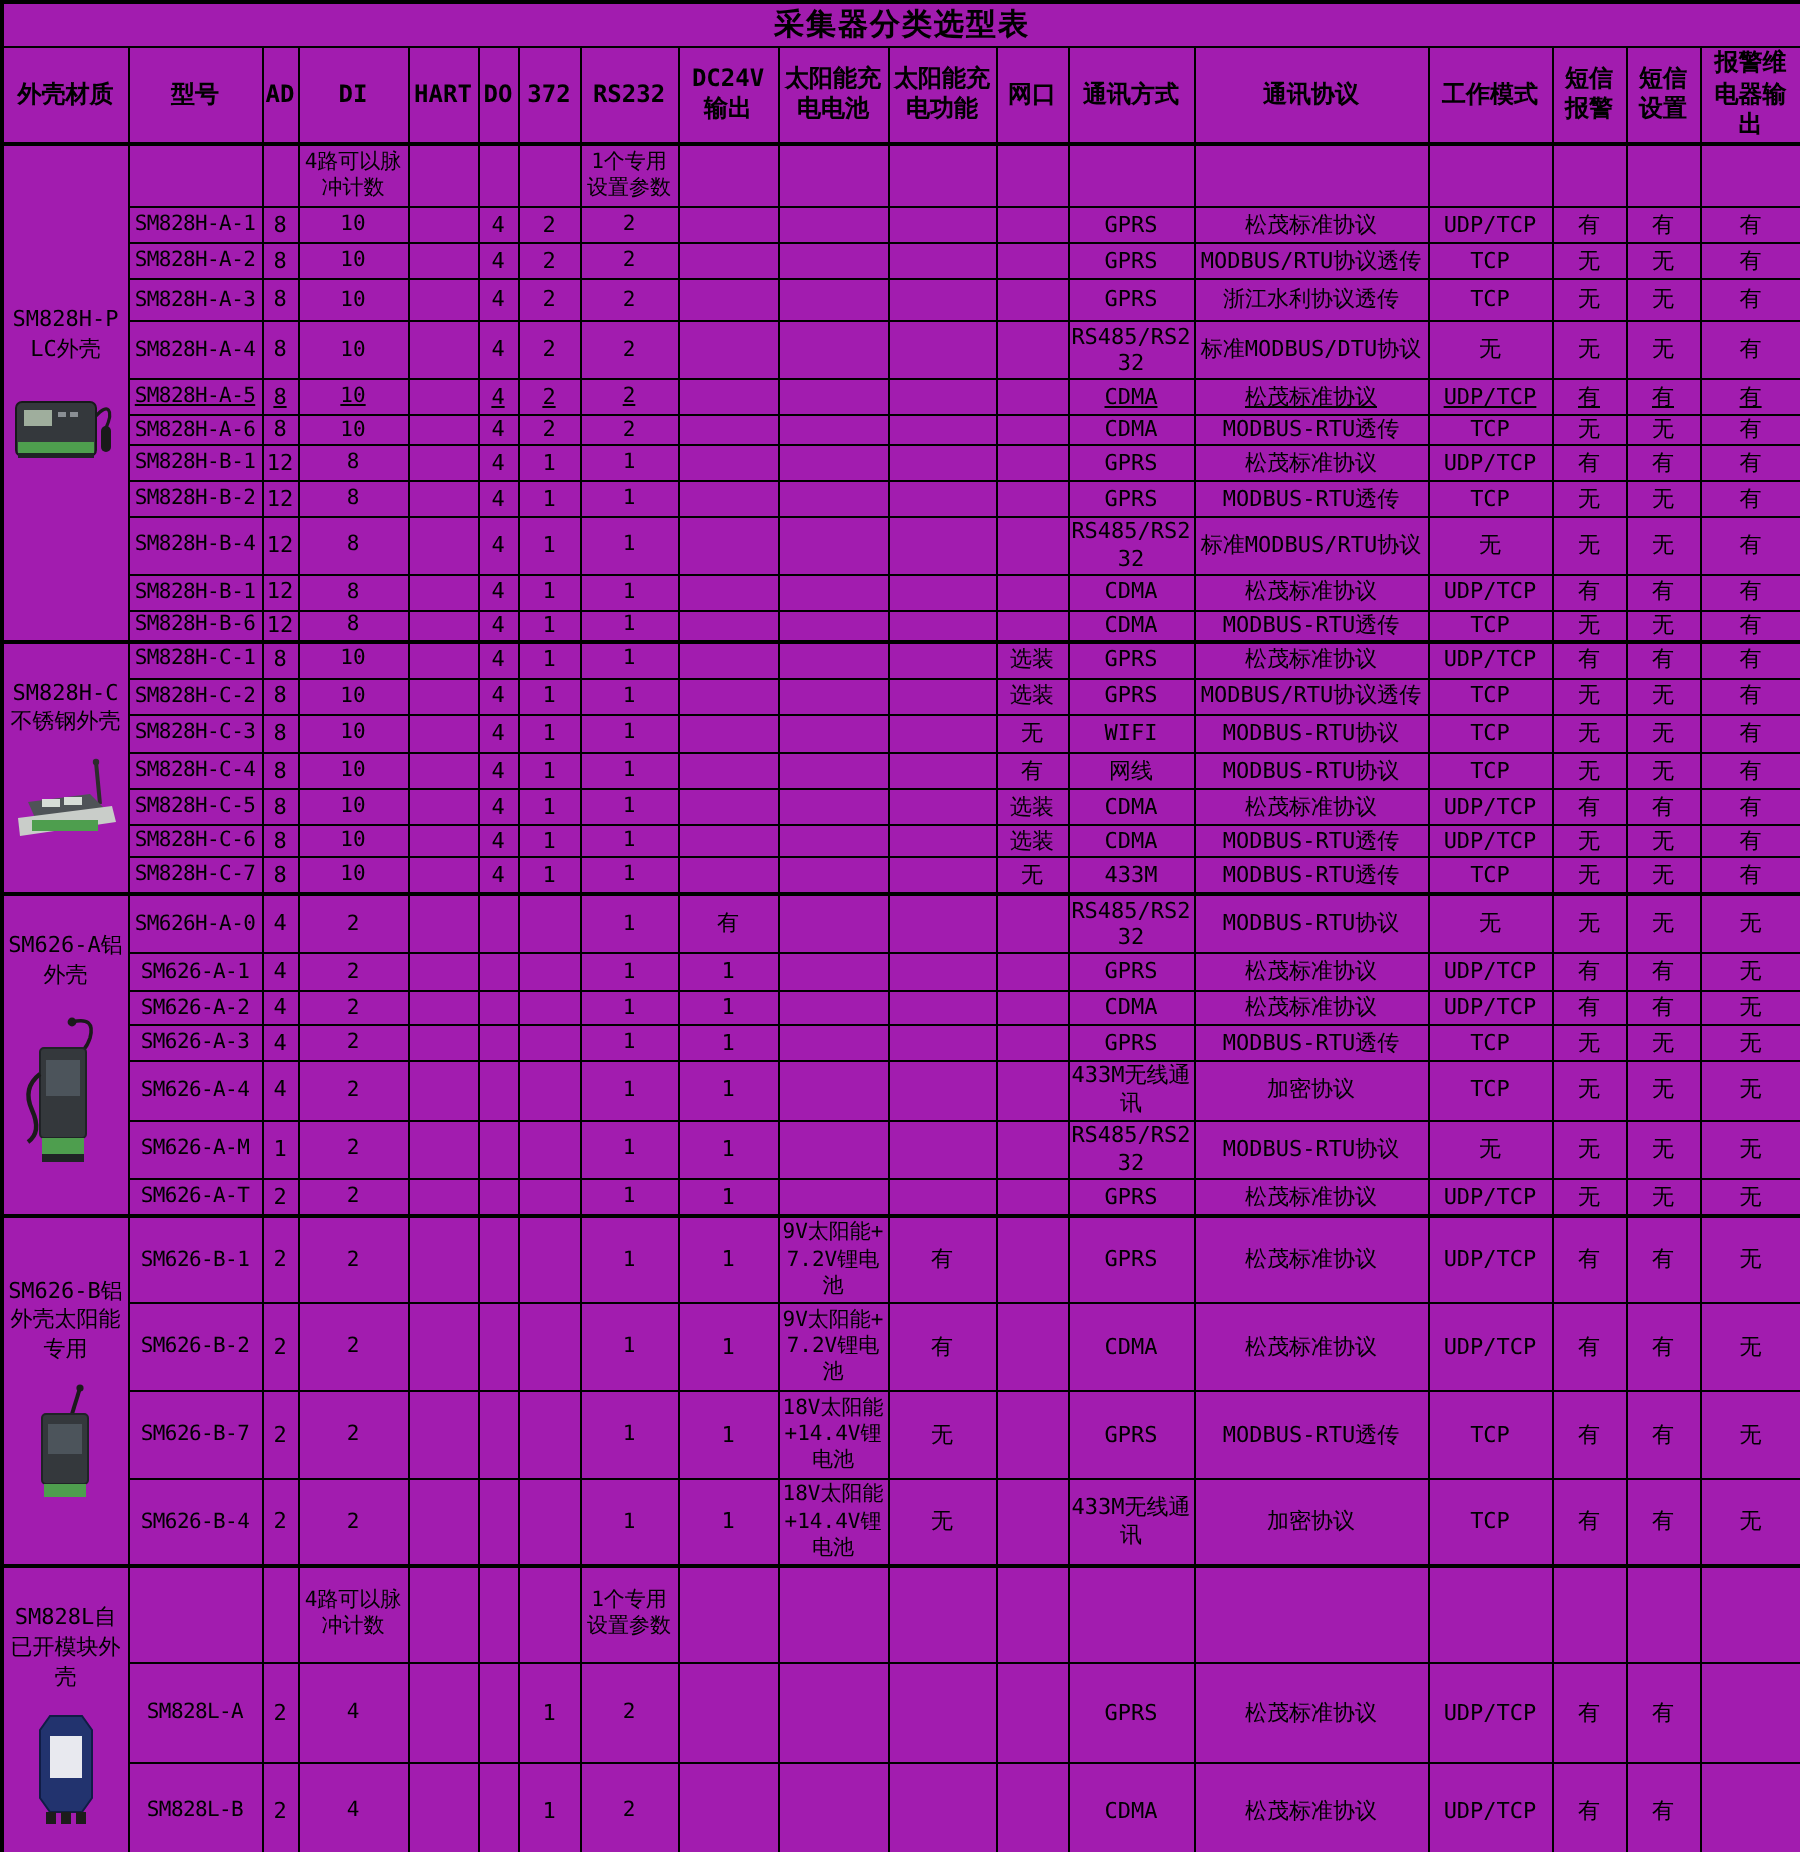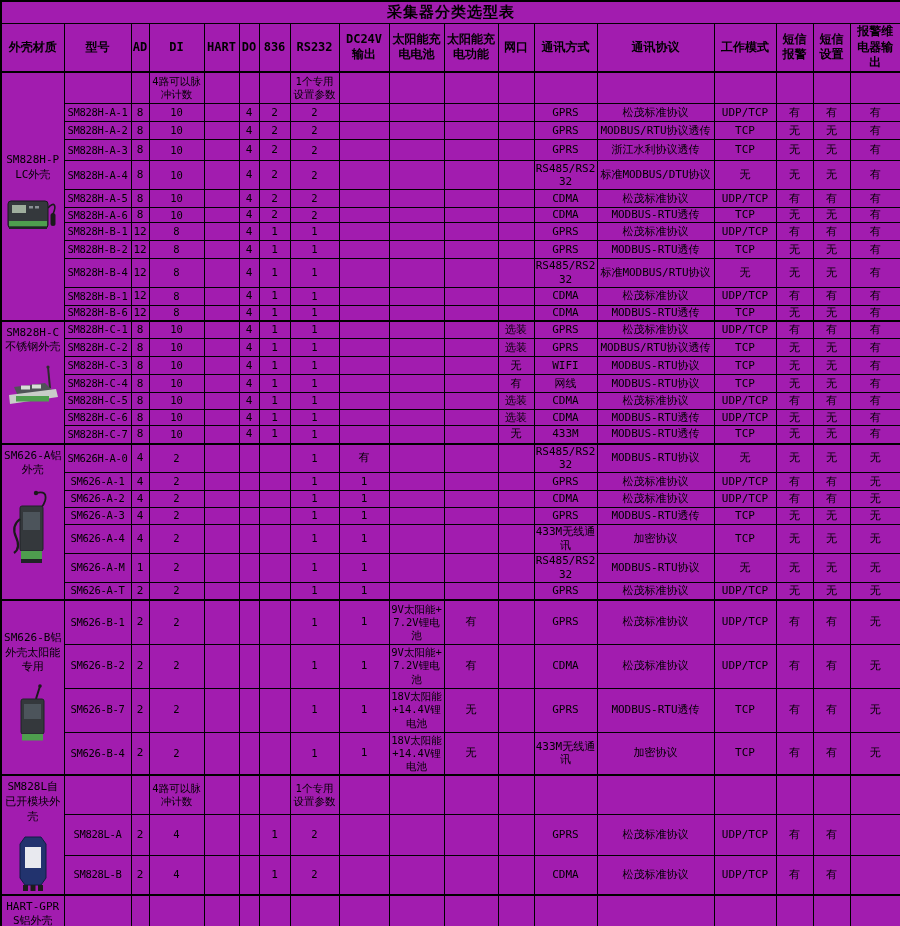--- a/index.html
+++ b/index.html
@@ -8,21 +8,21 @@
   table{border-collapse:collapse;table-layout:fixed;width:900px;
         border:2px solid #000;}
   td{border:1px solid #000;text-align:center;vertical-align:middle;
      font-size:11px;line-height:1.25;padding:0 1px;overflow:hidden;
      word-break:break-all;color:#000;}
   .title-cell{font-weight:bold;font-size:15px;height:21px;letter-spacing:1px;}
   .header-row td{font-weight:bold;font-size:12px;height:34px;line-height:1.3;}
   .c-model{font-size:10.5px;letter-spacing:-0.3px;margin-left:12px;}
   .c-di,.c-rs232,.c-battery{font-size:10.5px;}
   .group-start td{border-top:2px solid #000;}
-  .material-cell{padding:2px 1px;}
+  .material-cell{padding:16px 1px;}
   .material-cell.vtop{vertical-align:top;}
   .mat-label{font-size:11px;line-height:1.35;padding-top:2px;word-break:break-all;}
   .device{margin-top:9px;}
   .device svg{display:block;margin:0 auto;}
 </style>
 </head>
 <body>
 
 <div class="page">
   <table>
@@ -50,21 +50,21 @@
         <tr>
           <td colspan="18" class="title-cell">采集器分类选型表</td>
         </tr>
         <tr class="header-row">
           <td>外壳材质</td>
           <td>型号</td>
           <td>AD</td>
           <td>DI</td>
           <td>HART</td>
           <td>DO</td>
-          <td>836</td>
+          <td>372</td>
           <td>RS232</td>
           <td>DC24V输出</td>
           <td>太阳能充电电池</td>
           <td>太阳能充电功能</td>
           <td>网口</td>
           <td>通讯方式</td>
           <td>通讯协议</td>
           <td>工作模式</td>
           <td>短信报警</td>
           <td>短信设置</td>
@@ -173,21 +173,21 @@
           <td class="c-battery"></td>
           <td class="c-charge"></td>
           <td class="c-netport"></td>
           <td class="c-comm">RS485/RS232</td>
           <td class="c-protocol">标准MODBUS/DTU协议</td>
           <td class="c-workmode">无</td>
           <td class="c-smsAlarm">无</td>
           <td class="c-smsSet">无</td>
           <td class="c-relay">有</td>
         </tr>
-        <tr style="height: 18px;">
+        <tr style="height: 18px; text-decoration: underline;">
           <td class="c-model">SM828H-A-5</td>
           <td class="c-ad">8</td>
           <td class="c-di">10</td>
           <td class="c-hart"></td>
           <td class="c-do">4</td>
           <td class="c-p485">2</td>
           <td class="c-rs232">2</td>
           <td class="c-dc24v"></td>
           <td class="c-battery"></td>
           <td class="c-charge"></td>

